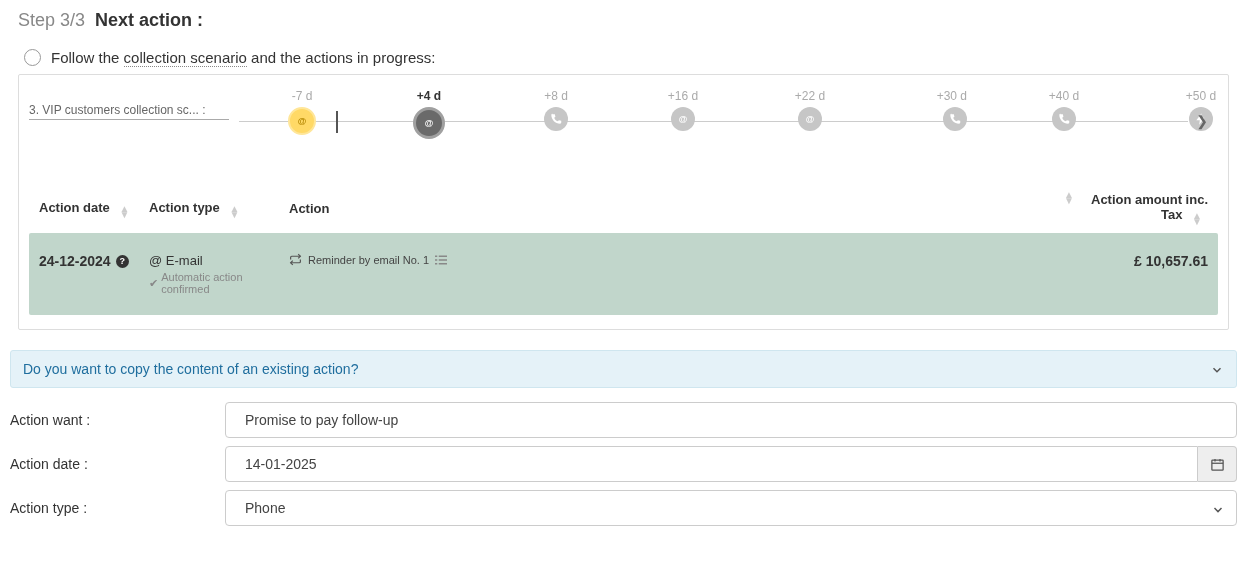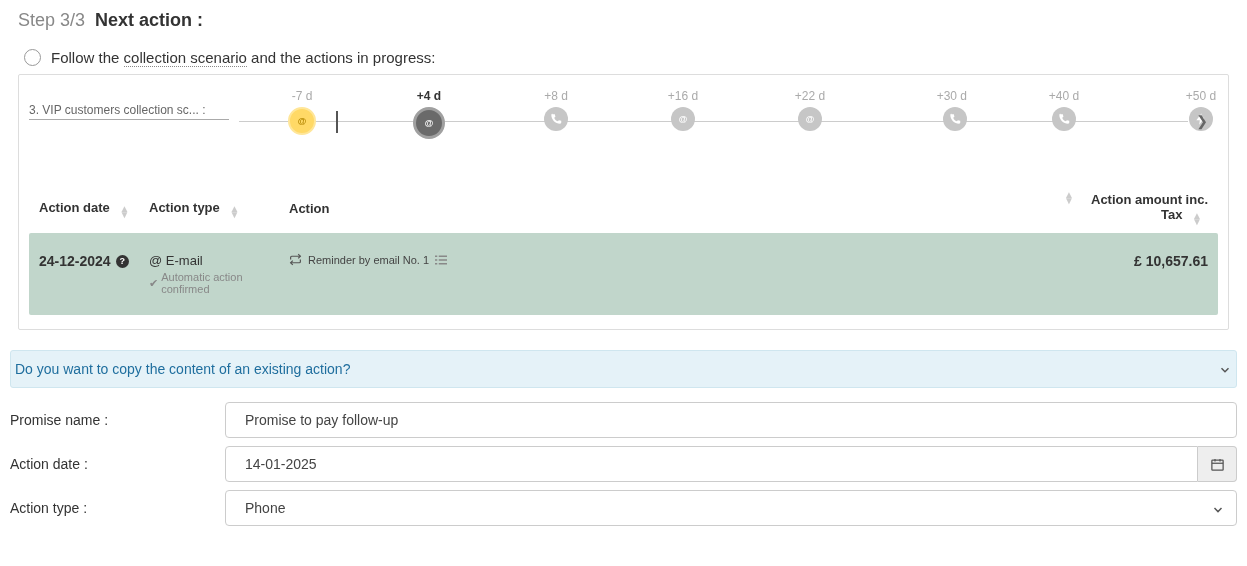--- a/index.html
+++ b/index.html
@@ -35,21 +35,21 @@
   .col-type{width:140px}
   .col-action{flex:1}
   .col-amount{width:150px;text-align:right}
   .trow .col-date{font-weight:600;display:flex;align-items:center;gap:5px}
   .trow .info-circle{display:inline-flex;width:13px;height:13px;background:#333;color:#fff;border-radius:50%;align-items:center;justify-content:center;font-size:9px;font-weight:bold}
   .trow .type-main{font-weight:400;font-size:13px}
   .trow .type-sub{color:#888;font-size:11px;margin-top:3px;display:flex;align-items:center;gap:3px}
   .trow .action-text{font-size:11px;display:flex;align-items:center;gap:6px;color:#444}
   .trow .amt{font-weight:600}
 
-  .copy-panel{background:#e5f2f8;border:1px solid #cfe6ef;color:#1f6e9e;padding:10px 4px;border-radius:3px;margin:10px 0 14px 0;display:flex;align-items:center;justify-content:space-between;font-size:14px}
+  .copy-panel{background:#e5f2f8;border:1px solid #cfe6ef;color:#1f6e9e;padding:10px 12px;border-radius:3px;margin:10px 0 14px 0;display:flex;align-items:center;justify-content:space-between;font-size:14px}
   .copy-panel .chev{color:#666}
 
   .form-row{display:flex;align-items:center;margin-bottom:8px}
   .form-row label{width:215px;font-size:14px;color:#333}
   .form-input{flex:1;border:1px solid #ccc;border-radius:4px;padding:9px 19px;font-size:14px;color:#444;font-family:inherit;background:#fff}
   .date-group{flex:1;display:flex}
   .date-group .form-input{border-top-right-radius:0;border-bottom-right-radius:0}
   .date-btn{width:38px;border:1px solid #ccc;border-left:none;background:#eee;display:flex;align-items:center;justify-content:center;border-top-right-radius:4px;border-bottom-right-radius:4px;color:#555}
   .select-wrap{flex:1;position:relative}
   .select-wrap .form-input{width:100%;box-sizing:border-box;appearance:none;padding-right:30px}
@@ -199,21 +199,21 @@
   <div class="copy-panel">
     <span>Do you want to copy the content of an existing action?</span>
     <span class="chev">
       <svg width="14" height="14" viewBox="0 0 24 24" fill="none" stroke="#555" stroke-width="2.5">
           <polyline points="6 9 12 15 18 9"></polyline>
         </svg>
     </span>
   </div>
 
   <div class="form-row">
-    <label>Promise name :</label>
+    <label>Action want :</label>
     <input class="form-input" value="Promise to pay follow-up" style="">
   </div>
   <div class="form-row">
     <label>Action date :</label>
     <div class="date-group">
       <input class="form-input" value="14-01-2025" style="">
       <div class="date-btn">
         <svg width="15" height="15" viewBox="0 0 24 24" fill="none" stroke="#555" stroke-width="2">
             <rect x="3" y="5" width="18" height="16" rx="1"></rect>
             <line x1="3" y1="10" x2="21" y2="10"></line>

